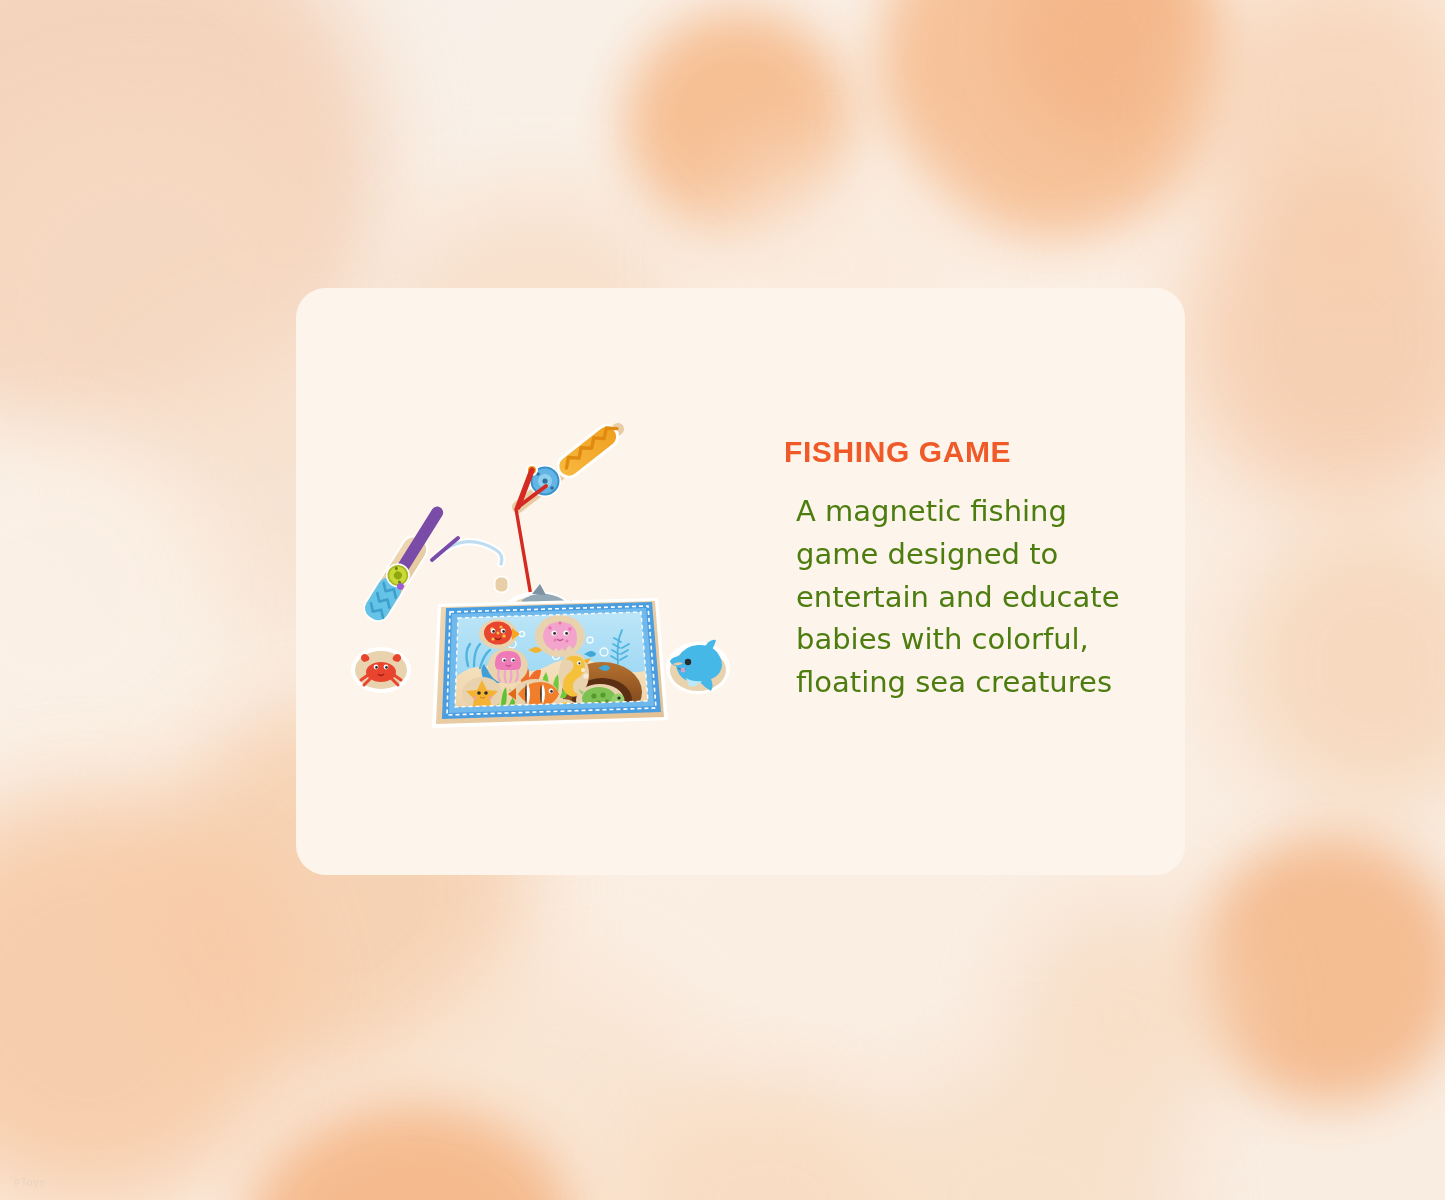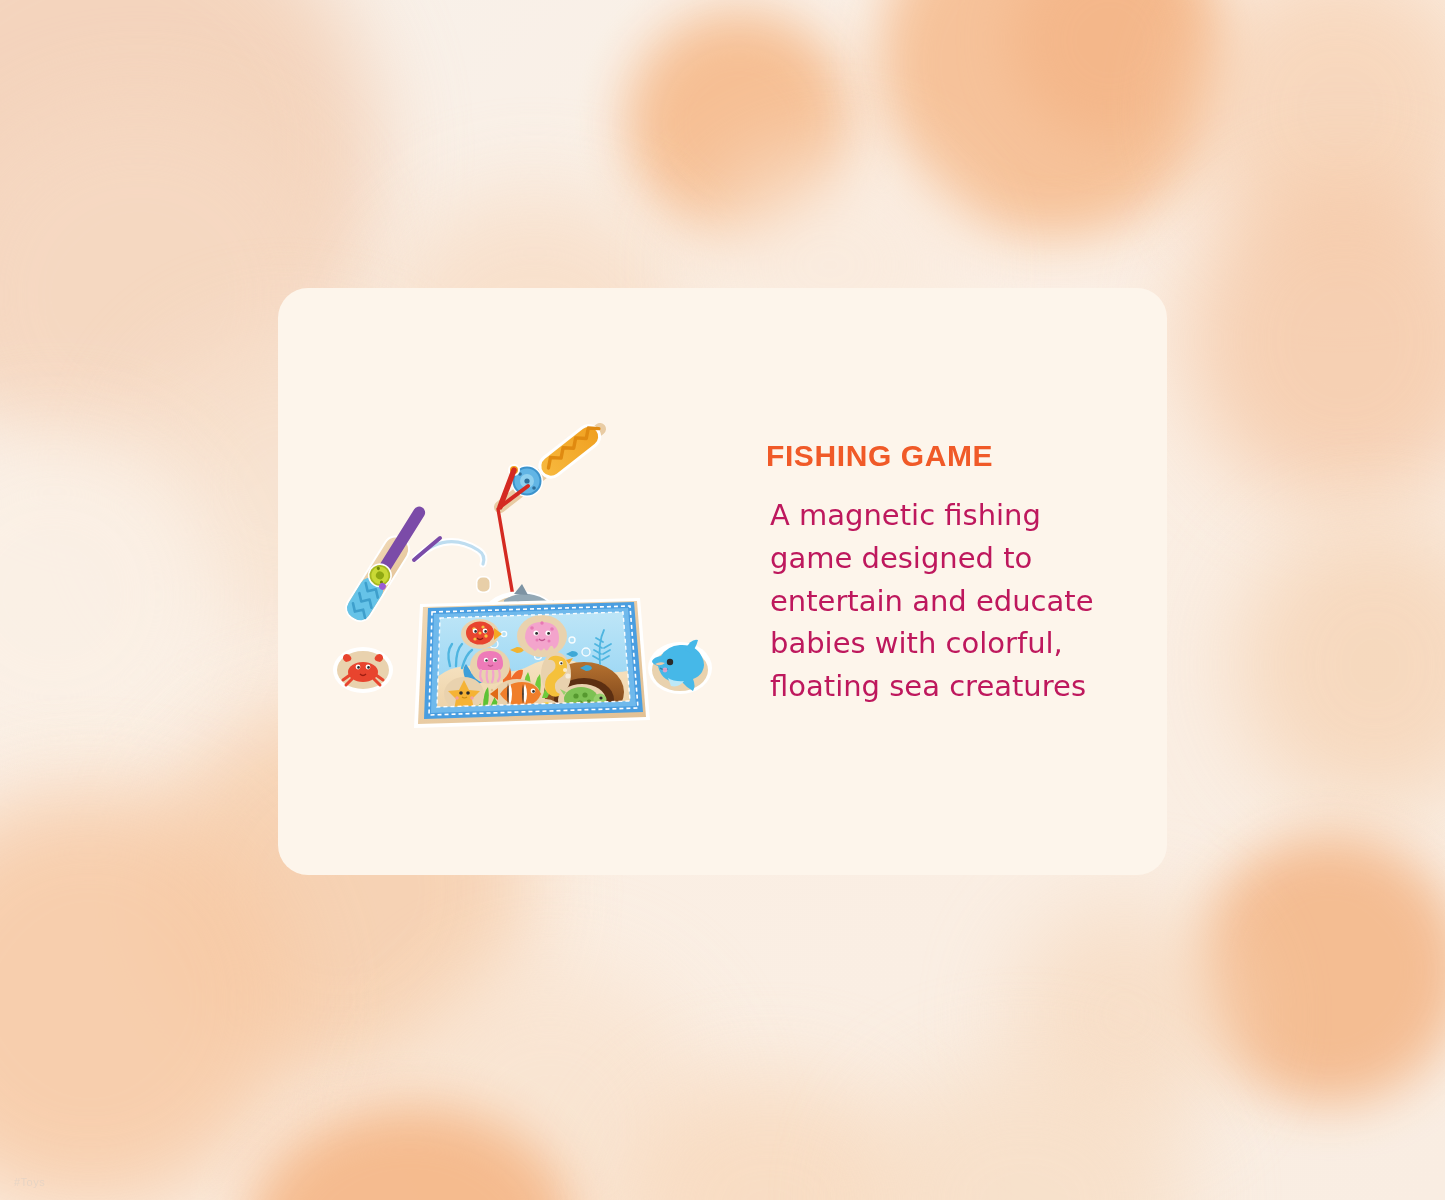--- a/index.html
+++ b/index.html
@@ -34,21 +34,21 @@
     position: absolute;
     border-radius: 50%;
     filter: blur(16px);
   }
   .bokeh.soft  { filter: blur(26px); }
   .bokeh.vsoft { filter: blur(44px); }
 
   
   .product-card {
     position: absolute;
-    left: 278px;
+    left: 296px;
     top: 288px;
     width: 889px;
     height: 587px;
     background: #FDF5EB;
     border-radius: 30px;
     display: flex;
     align-items: center;
     box-sizing: border-box;
     padding: 0 0 0 40px;
   }
@@ -73,26 +73,26 @@
   .product-title {
     margin: 0 0 22px 0;
     font-family: "Liberation Sans", sans-serif;
     font-size: 30px;
     font-weight: bold;
     letter-spacing: 0.6px;
     color: #F05A28;
     line-height: 1.1;
   }
   .product-desc {
-    margin: 4px;
+    margin: 12px;
     font-family: "DejaVu Sans", sans-serif;
     font-size: 29px;
     font-weight: 400;
     line-height: 1.48;
-    color: #be185d;
+    color: #4d7c0f;
     max-width: 380px;
   }
 
   .watermark {
     position: absolute;
     left: 14px;
     top: 1176px;
     font-size: 11px;
     color: #D9CFC6;
     opacity: .55;

